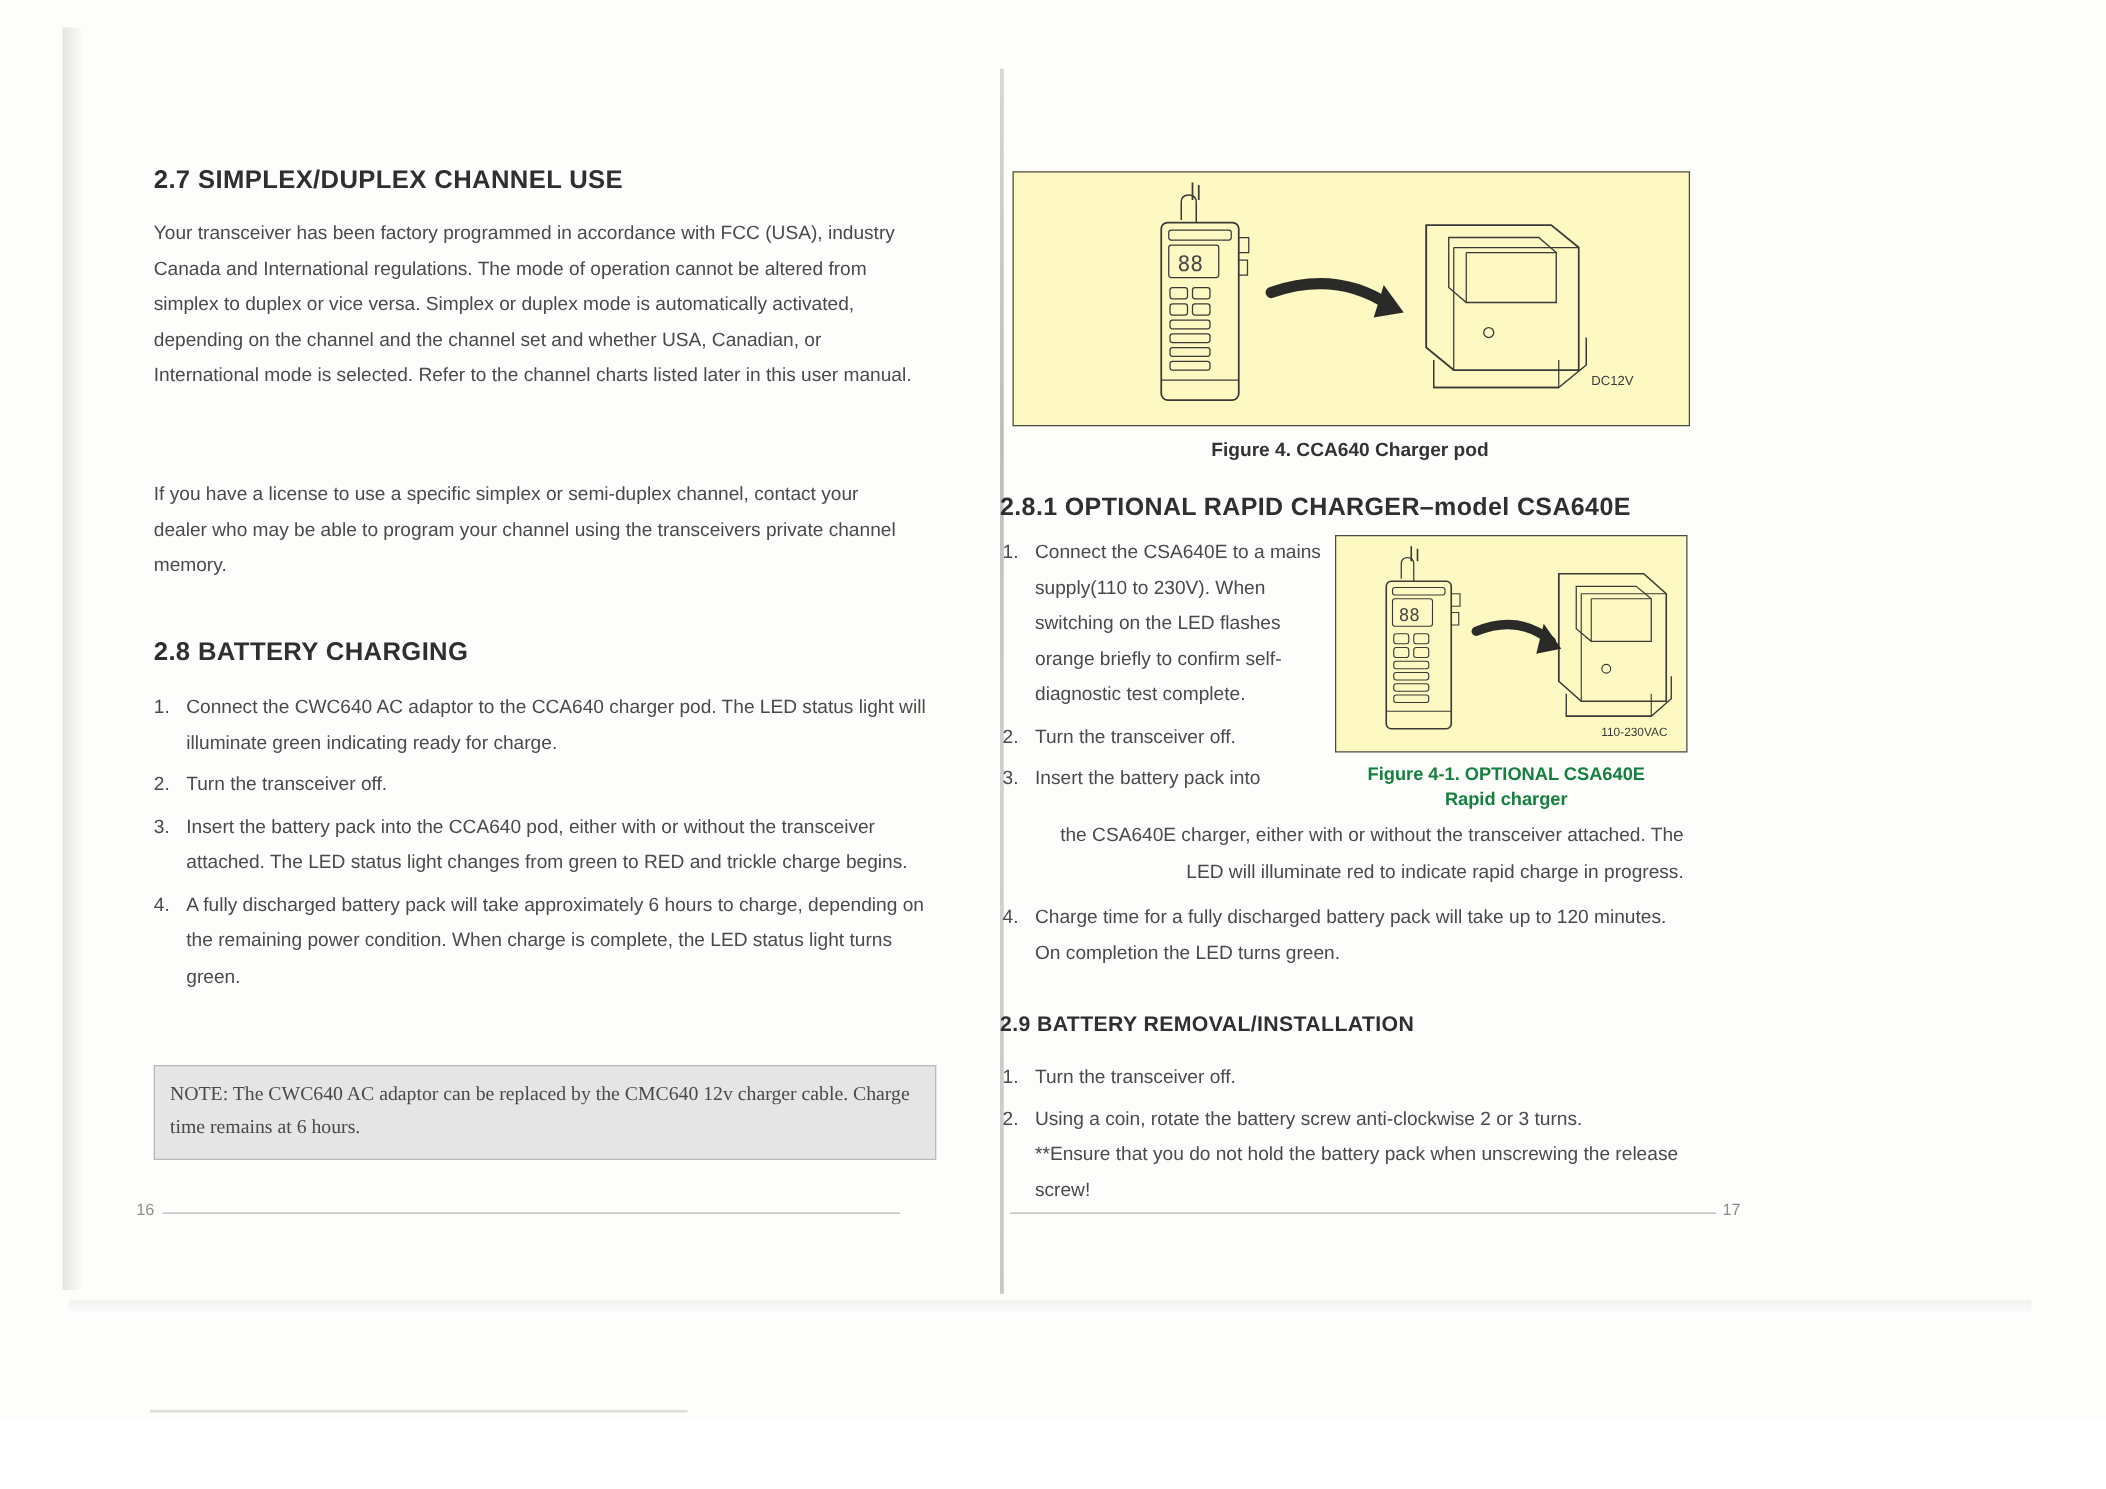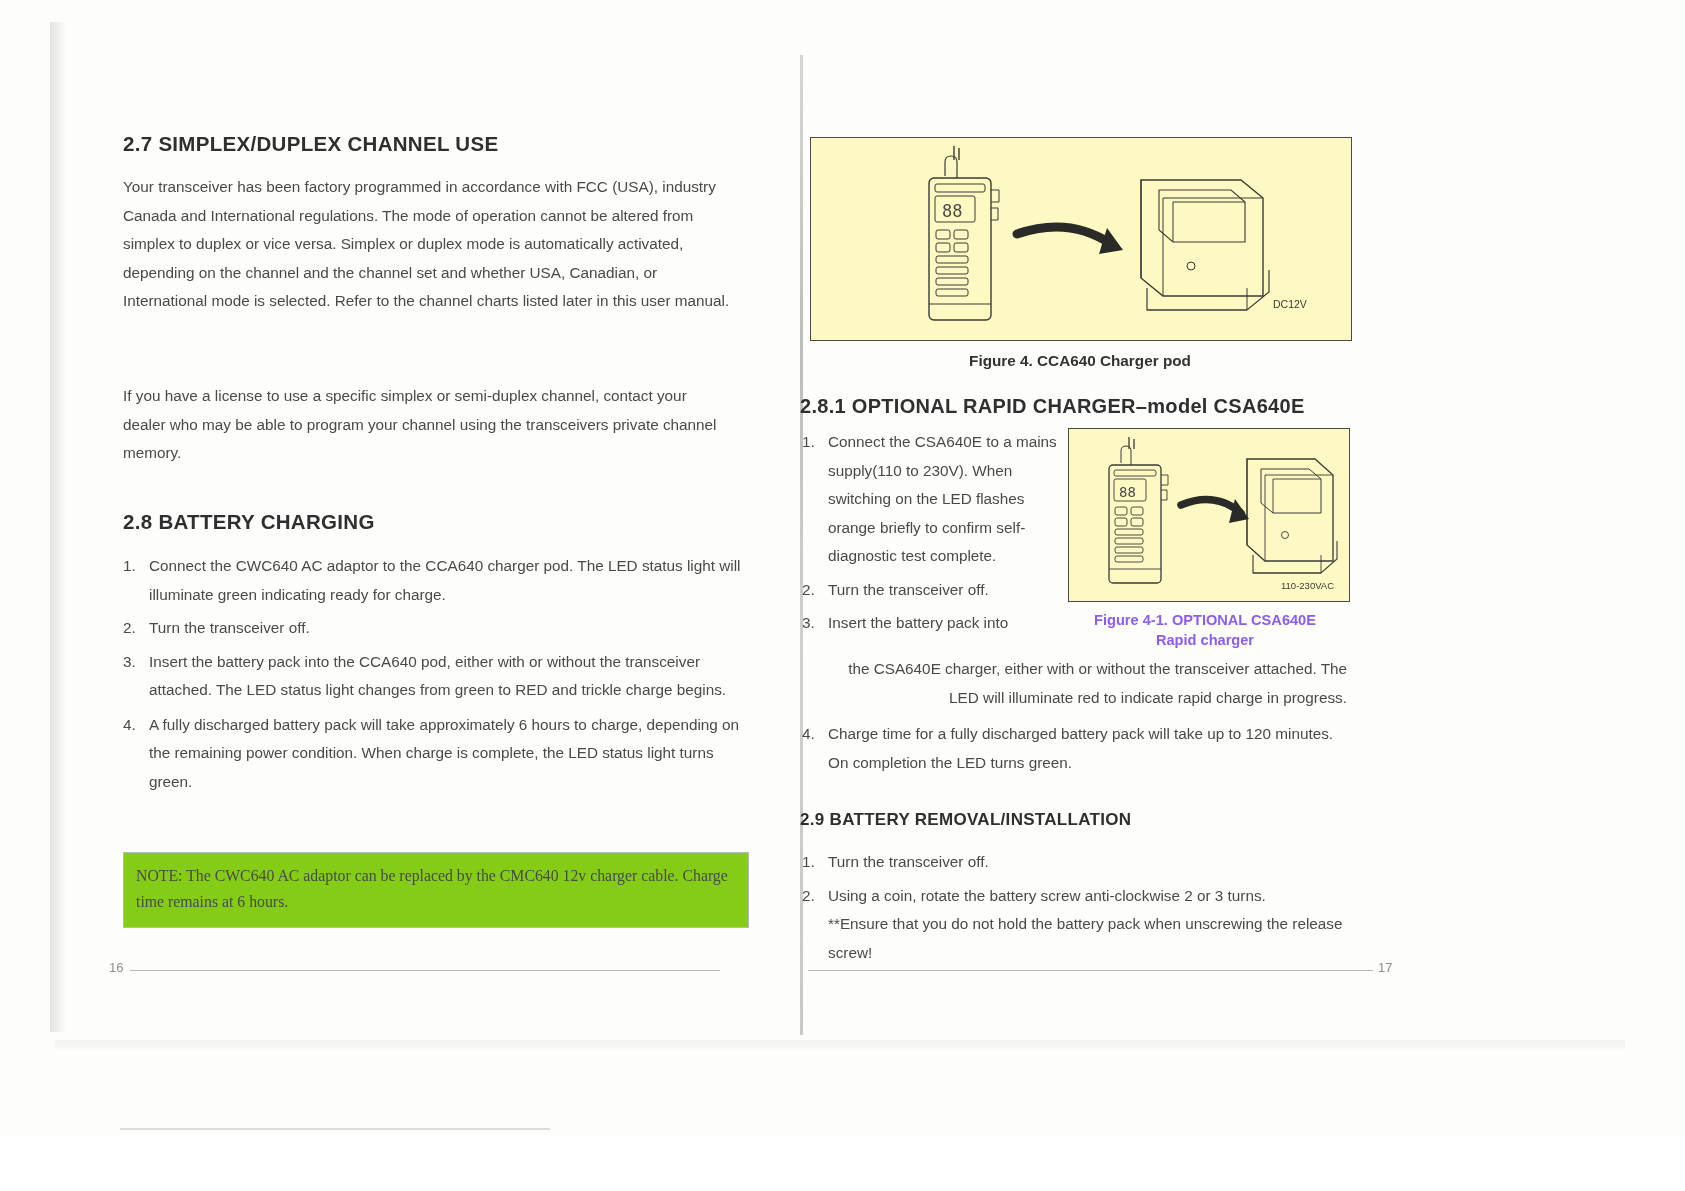--- a/index.html
+++ b/index.html
@@ -93,21 +93,21 @@
   #l-para1 { position: absolute; left: 63px; top: 173px; width: 610px; }
   #l-para2 { position: absolute; left: 63px; top: 382px; width: 610px; }
   #l-title2 { position: absolute; left: 63px; top: 510px; }
   #l-list { position: absolute; left: 63px; top: 552px; width: 620px; }
   .note-box {
     position: absolute;
     left: 63px; top: 852px;
     width: 600px;
     padding: 10px 12px 12px 12px;
     border: 1px solid #b9b9b7;
-    background: #84cc16;
+    background: #e5e5e5;
   }
   .note-box p {
     font-family: "Liberation Serif", serif;
     font-size: 15.8px;
     line-height: 26px;
     color: #4a4a48;
     margin: 0;
   }
   .page-rule {
     position: absolute;
@@ -142,21 +142,21 @@
   #r-title1 { position: absolute; left: 0px; top: 395px; font-size: 20px; }
   #r-list1 { position: absolute; left: 2px; top: 428px; width: 265px; }
   #fig41 { left: 268px; top: 428px; width: 280px; height: 172px; }
   #fig41-cap {
     position: absolute;
     left: 255px; top: 610px;
     width: 300px;
     text-align: center;
     font-size: 14.6px;
     font-weight: bold;
-    color: #8b5cf6;
+    color: #15803d;
     line-height: 20px;
   }
   #r-list1b { position: absolute; left: 2px; top: 655px; width: 545px; }
   #r-title2 { position: absolute; left: 0px; top: 810px; font-size: 17px; }
   #r-list2 { position: absolute; left: 2px; top: 848px; width: 560px; }
   #r-rule { left: 8px; top: 970px; width: 565px; }
   #r-folio {
     position: absolute;
     left: 578px; top: 960px;
     font-size: 13px;

